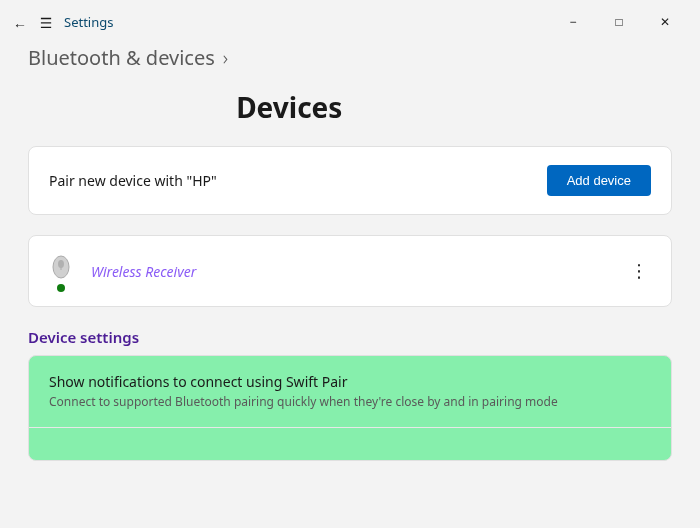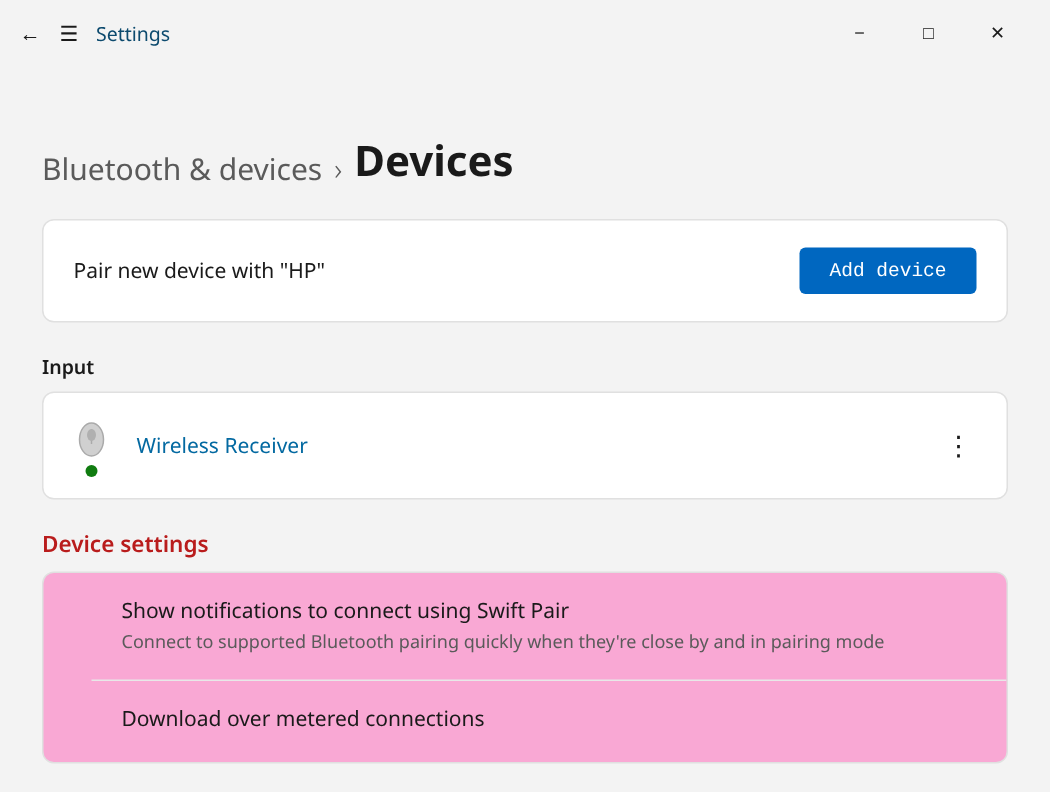--- a/index.html
+++ b/index.html
@@ -59,21 +59,21 @@
     }
 
     
     .main-content {
       padding: 0 28px 0 28px;
     }
 
     
     .breadcrumb {
       display: flex;
-      align-items: flex-end;
+      align-items: flex-start;
       gap: 8px;
       margin-bottom: 20px;
       margin-top: 4px;
     }
     .breadcrumb-parent {
       font-size: 20px;
       color: #5a5a5a;
       font-weight: 400;
       cursor: pointer;
     }
@@ -105,21 +105,21 @@
       color: #1a1a1a;
     }
     .add-device-btn {
       background: #0067c0;
       color: white;
       border: none;
       border-radius: 4px;
       padding: 8px 20px;
       font-size: 13px;
       cursor: pointer;
-      font-family: Liberation Mono, monospace;
+      font-family: Liberation Sans, sans-serif;
       font-weight: 400;
     }
 
     
     .section-label {
       font-size: 13px;
       font-weight: 600;
       color: #1a1a1a;
       margin-bottom: 8px;
     }
@@ -147,21 +147,22 @@
       gap: 2px;
     }
     .device-status-dot {
       width: 8px;
       height: 8px;
       background: #107c10;
       border-radius: 50%;
     }
     .device-name {
       font-size: 14px;
-      color: #0369a1;
+      color: #8b5cf6;
+      font-style: italic;
     }
     .three-dots-btn {
       background: transparent;
       border: none;
       cursor: pointer;
       font-size: 18px;
       color: #1a1a1a;
       width: 32px;
       height: 32px;
       display: flex;
@@ -173,29 +174,28 @@
     
     .mouse-icon {
       width: 32px;
       height: 32px;
     }
 
     
     .settings-section-label {
       font-size: 15px;
       font-weight: 600;
-      color: #b91c1c;
+      color: #4c1d95;
       margin-bottom: 8px;
     }
     .settings-card {
-      background: #f9a8d4;
+      background: #86efac;
       border-radius: 8px;
       border: 1px solid #e0e0e0;
       overflow: hidden;
-      padding-left: 32px;
     }
     .settings-row {
       display: flex;
       align-items: center;
       justify-content: space-between;
       padding: 16px 20px;
     }
     .settings-row + .settings-row {
       border-top: 1px solid #e8e8e8;
     }
@@ -279,21 +279,20 @@
     <span class="breadcrumb-parent">Bluetooth &amp; devices</span>
     <span class="breadcrumb-separator">›</span>
     <span class="breadcrumb-current">Devices</span>
   </div>
 
   <div class="add-device-card">
     <span class="add-device-text">Pair new device with "HP"</span>
     <button class="add-device-btn">Add device</button>
   </div>
 
-  <div class="section-label">Input</div>
   <div class="device-card">
     <div class="device-left">
       <div class="device-icon-wrap">
 
         <svg class="mouse-icon" viewBox="0 0 32 32" fill="none" xmlns="http://www.w3.org/2000/svg">
           <ellipse cx="16" cy="17" rx="8" ry="11" fill="#d0d0d0" stroke="#aaa" stroke-width="1"></ellipse>
           <line x1="16" y1="10" x2="16" y2="20" stroke="#aaa" stroke-width="1"></line>
           <ellipse cx="16" cy="14" rx="3" ry="4" fill="#b0b0b0"></ellipse>
         </svg>
         <span class="device-status-dot"></span>
@@ -308,17 +307,16 @@
 
     <div class="settings-row">
       <div class="settings-row-text">
         <div class="settings-row-title">Show notifications to connect using Swift Pair</div>
         <div class="settings-row-desc">Connect to supported Bluetooth pairing quickly when they're close by and in pairing mode</div>
       </div>
     </div>
 
     <div class="settings-row">
       <div class="settings-row-text">
-        <div class="settings-row-title">Download over metered connections</div>
       </div>
     </div>
   </div>
 </div>
 
 </body></html>

